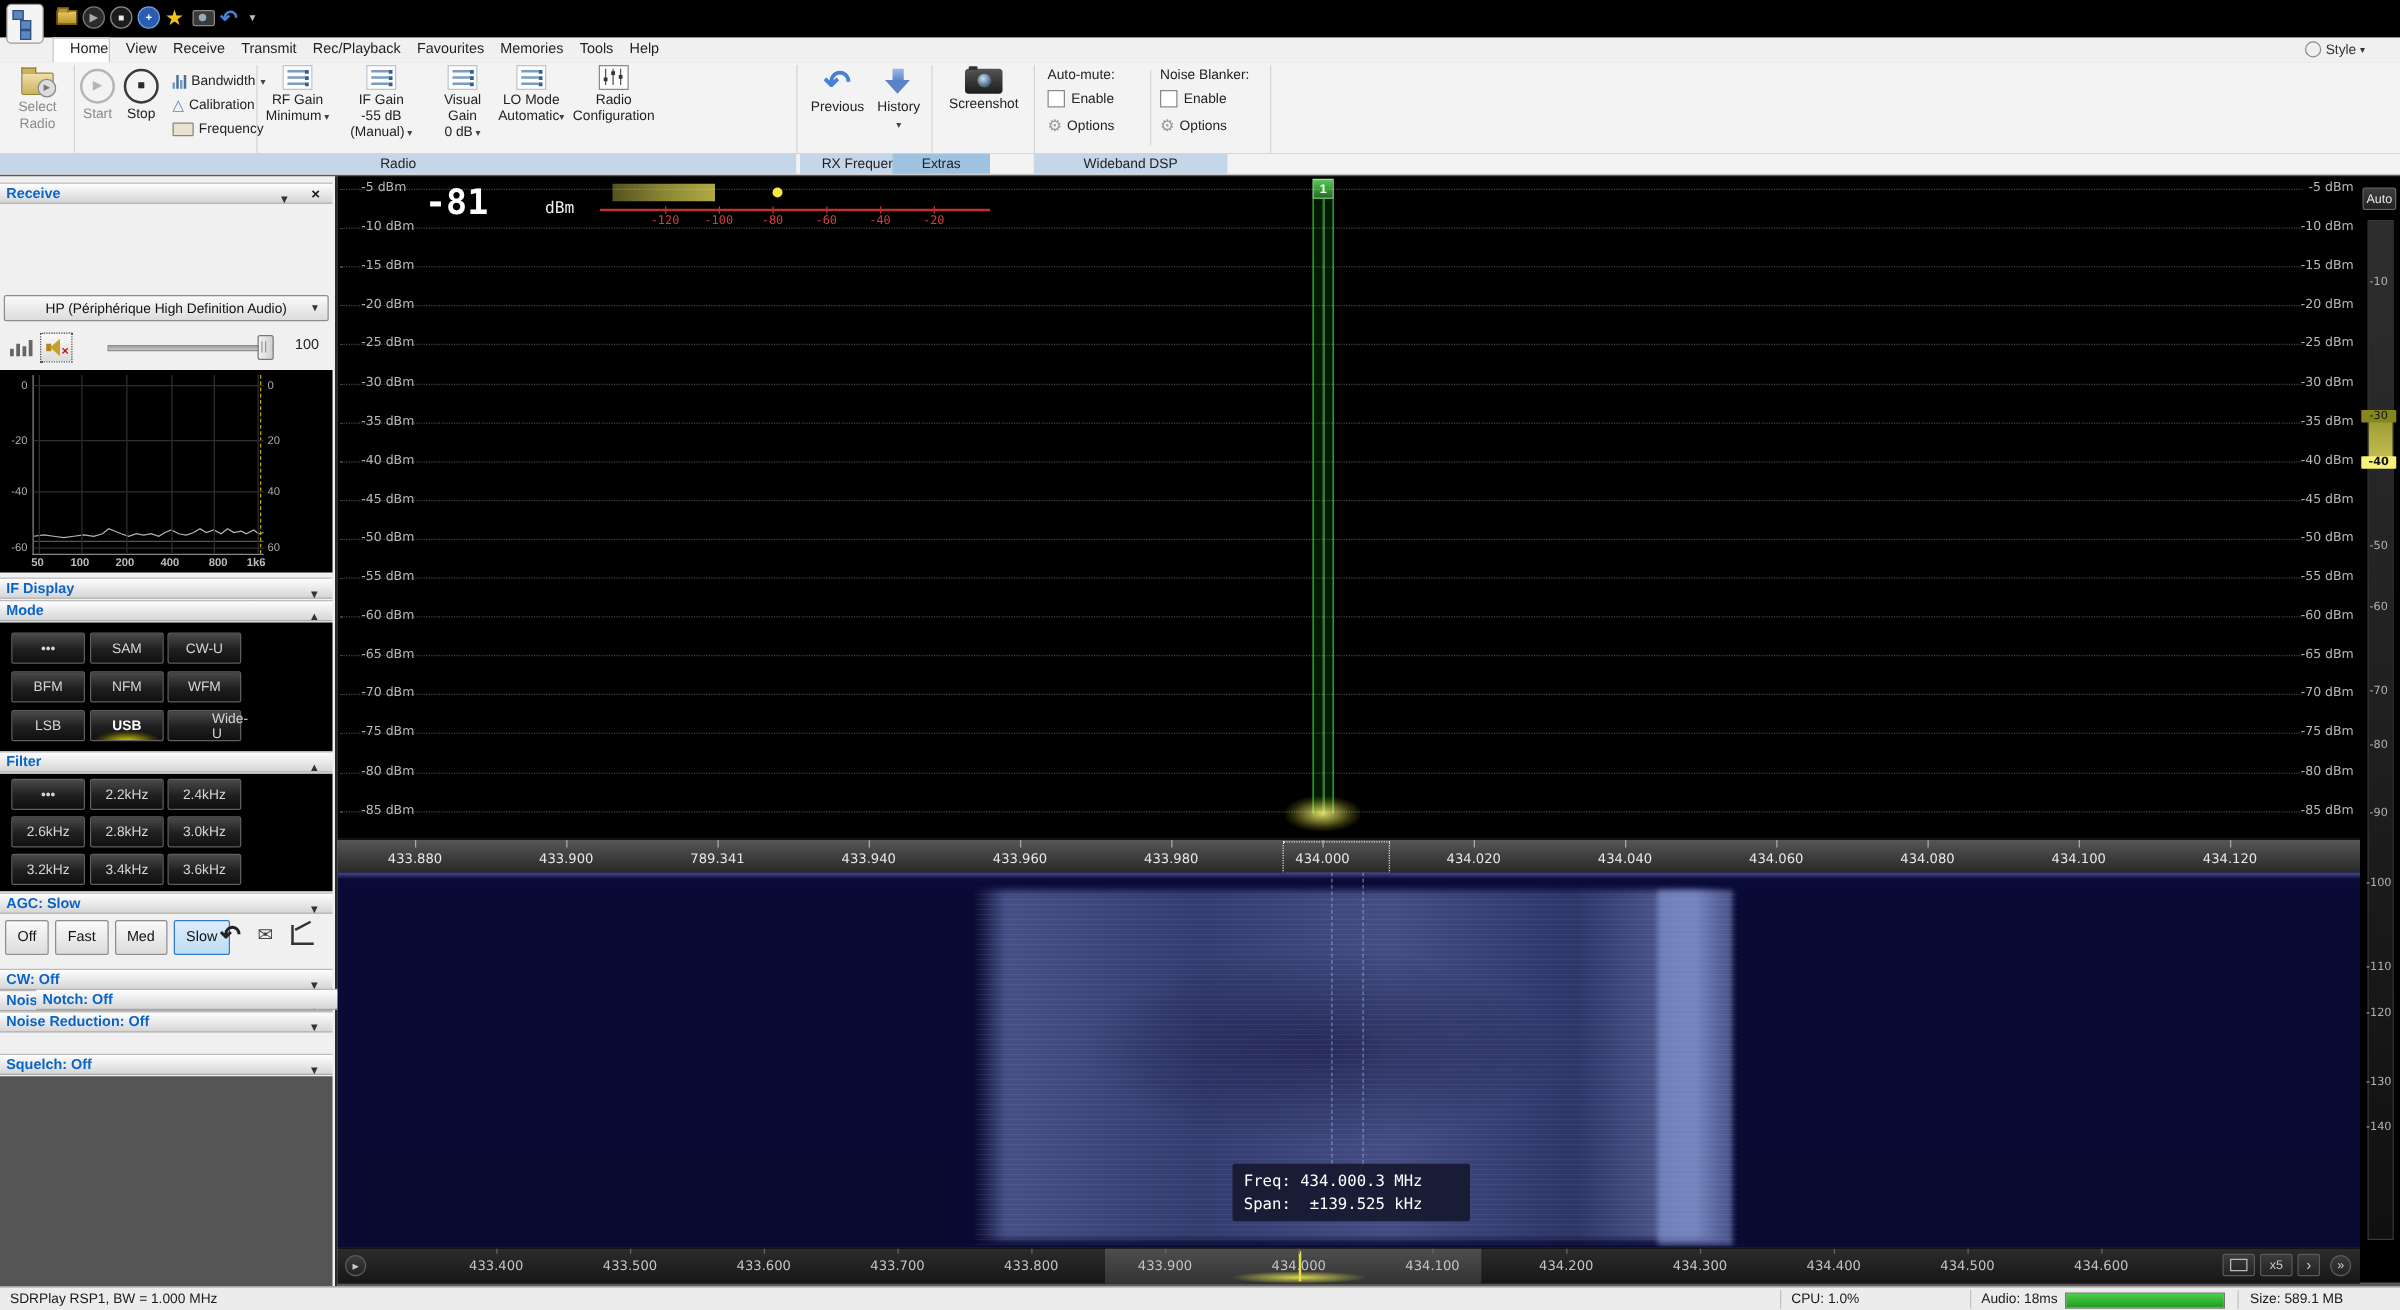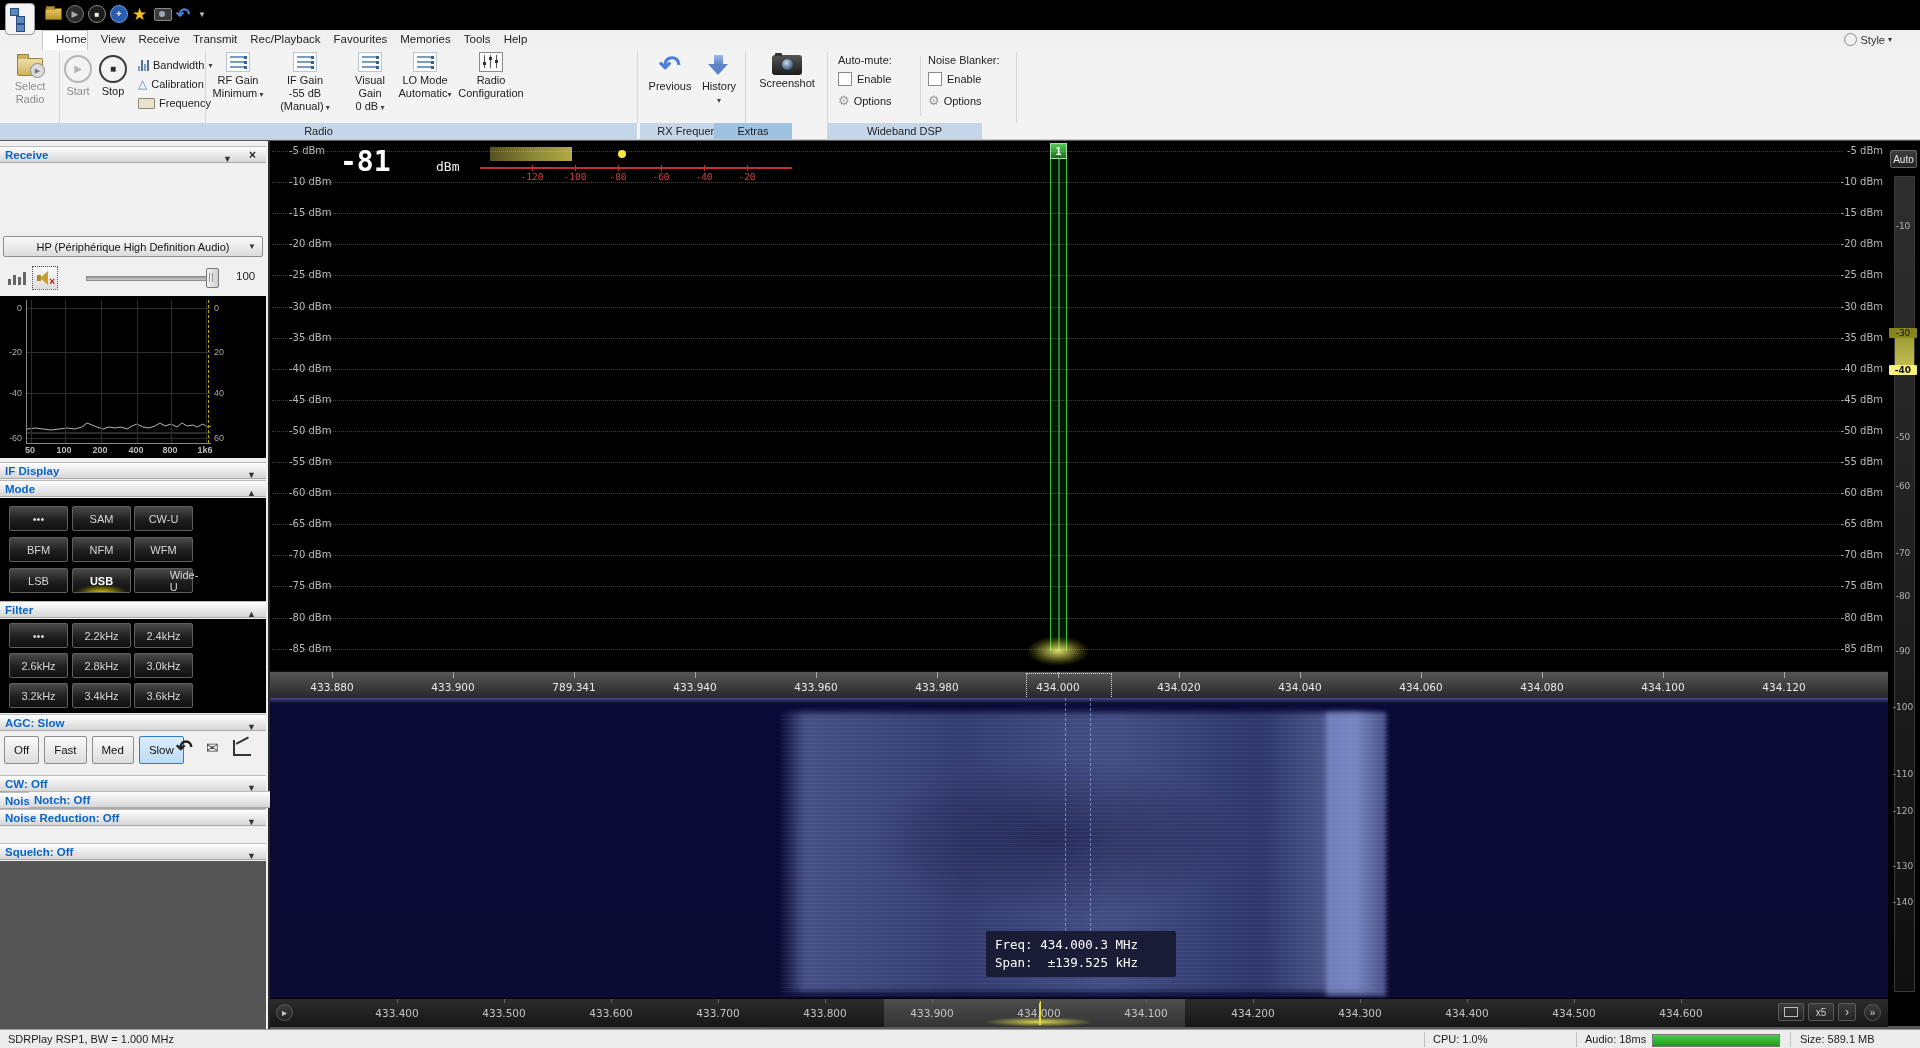--- a/index.html
+++ b/index.html
@@ -334,21 +334,21 @@
         <span style="position: absolute; left: 0px; top: 51px; width: 22px; text-align: right; font-size: 9px; color: rgb(170, 170, 170);">-20</span>
         <span style="position: absolute; left: 214px; top: 51px; font-size: 9px; color: rgb(170, 170, 170);">20</span>
         <span style="position: absolute; left: 0px; top: 92px; width: 22px; text-align: right; font-size: 9px; color: rgb(170, 170, 170);">-40</span>
         <span style="position: absolute; left: 214px; top: 92px; font-size: 9px; color: rgb(170, 170, 170);">40</span>
         <span style="position: absolute; left: 0px; top: 137px; width: 22px; text-align: right; font-size: 9px; color: rgb(170, 170, 170);">-60</span>
         <span style="position: absolute; left: 214px; top: 137px; font-size: 9px; color: rgb(170, 170, 170);">60</span>
         <span style="position: absolute; left: 18px; top: 149px; width: 24px; text-align: center; font-size: 9px; color: rgb(187, 187, 187); font-weight: bold;">50</span>
         <span style="position: absolute; left: 52px; top: 149px; width: 24px; text-align: center; font-size: 9px; color: rgb(187, 187, 187); font-weight: bold;">100</span>
         <span style="position: absolute; left: 88px; top: 149px; width: 24px; text-align: center; font-size: 9px; color: rgb(187, 187, 187); font-weight: bold;">200</span>
         <span style="position: absolute; left: 124px; top: 149px; width: 24px; text-align: center; font-size: 9px; color: rgb(187, 187, 187); font-weight: bold;">400</span>
-        <span style="position: absolute; left: 158px; top: 149px; width: 24px; text-align: center; font-size: 9px; color: rgb(187, 187, 187); font-weight: bold;">800</span>
+        <span style="position: absolute; left: 158px; top: 149px; width: 24px; text-align: right; font-size: 9px; color: rgb(187, 187, 187); font-weight: bold;">800</span>
         <span style="position: absolute; left: 193px; top: 149px; width: 24px; text-align: center; font-size: 9px; color: rgb(187, 187, 187); font-weight: bold;">1k6</span>
       </div>
 
     <div class="phead" style="top:321px;"><span>IF Display</span><span class="arr" style="top:4px;">▼</span></div>
     <div class="phead" style="top:339px;"><span>Mode</span><span class="arr" style="top:4px;">▲</span></div>
     <div class="blackbox" style="top:357px;height:103px;" id="modegrid">
         <div class="dkbtn" style="left: 9px; top: 8px;">•••</div>
         <div class="dkbtn" style="left: 72px; top: 8px;">SAM</div>
         <div class="dkbtn" style="left: 134px; top: 8px;">CW-U</div>
         <div class="dkbtn" style="left: 9px; top: 39px;">BFM</div>

